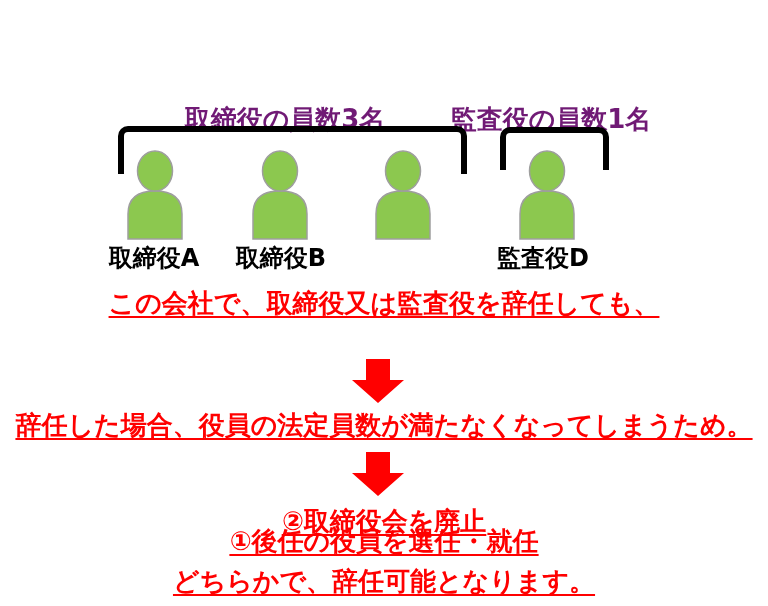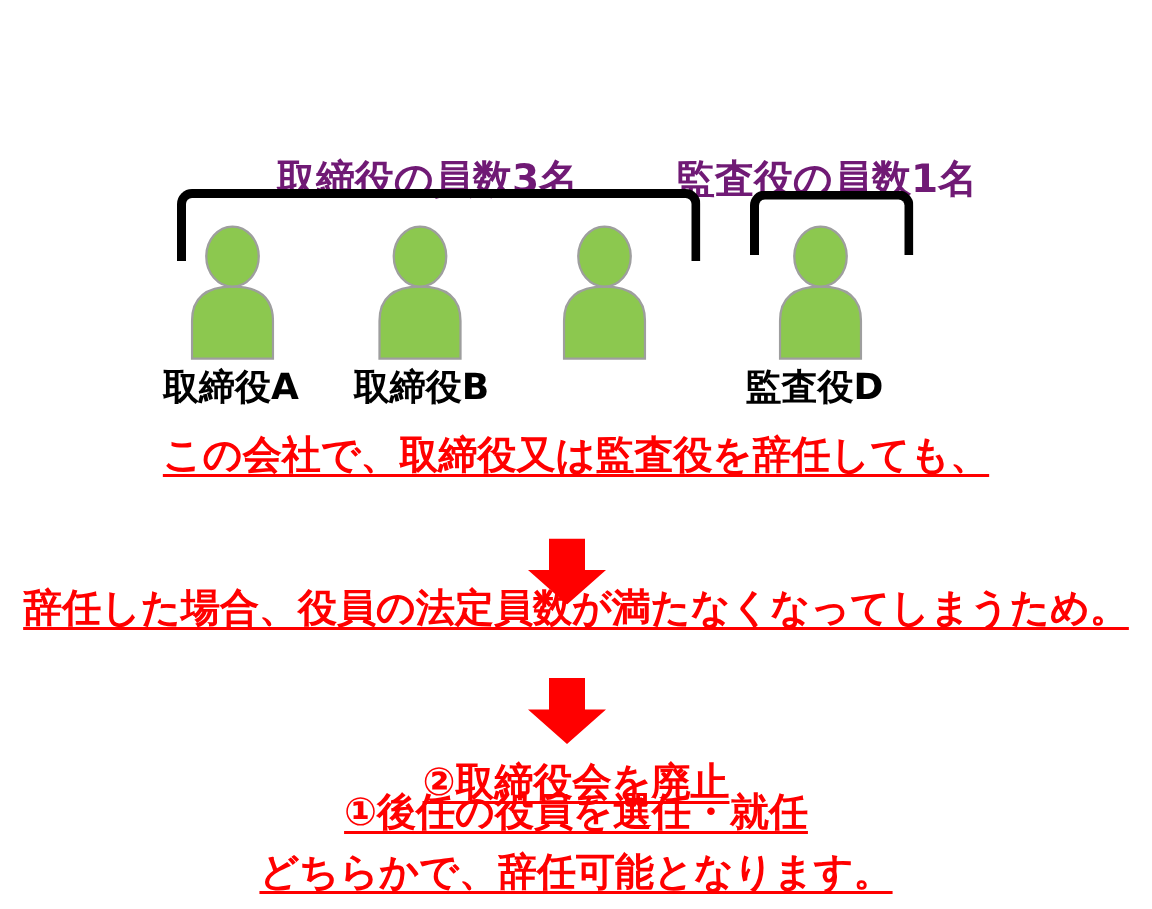--- a/index.html
+++ b/index.html
@@ -96,21 +96,21 @@
   <div class="abs cx person-label" style="left:543px;">監査役D</div>
 
   <div class="abs cx red-line" style="top:286px;">この会社で、取締役又は監査役を辞任しても、</div>
 
   <div class="abs arrow" style="top:359px;">
     <svg width="52" height="44" viewBox="0 0 52 44">
       <polygon points="14,0 38,0 38,21 52,21 26,44 0,21 14,21" fill="#FF0000"></polygon>
     </svg>
   </div>
 
-  <div class="abs cx red-line" style="top:388px;">辞任した場合、役員の法定員数が満たなくなってしまうため。</div>
+  <div class="abs cx red-line" style="top:408px;">辞任した場合、役員の法定員数が満たなくなってしまうため。</div>
 
   <div class="abs arrow" style="top:452px;">
     <svg width="52" height="44" viewBox="0 0 52 44">
       <polygon points="14,0 38,0 38,21 52,21 26,44 0,21 14,21" fill="#FF0000"></polygon>
     </svg>
   </div>
 
   <div class="abs cx red-line" style="top:524px;">①後任の役員を選任・就任</div>
   <div class="abs cx red-line" style="top:504px;">②取締役会を廃止</div>
   <div class="abs cx red-line" style="top:564px;">どちらかで、辞任可能となります。</div>

